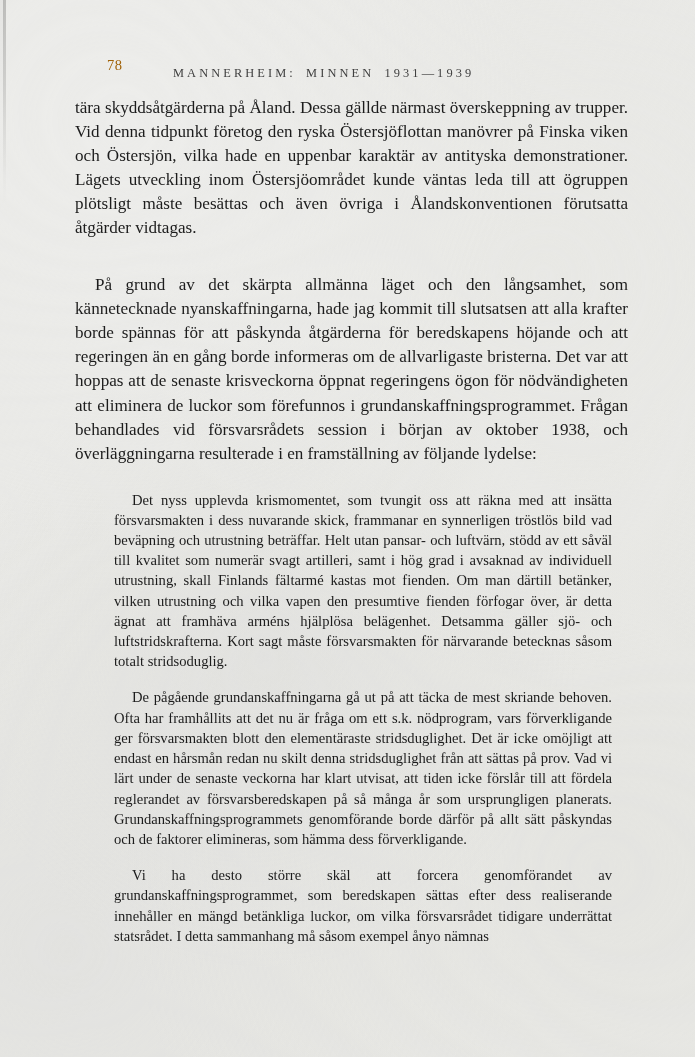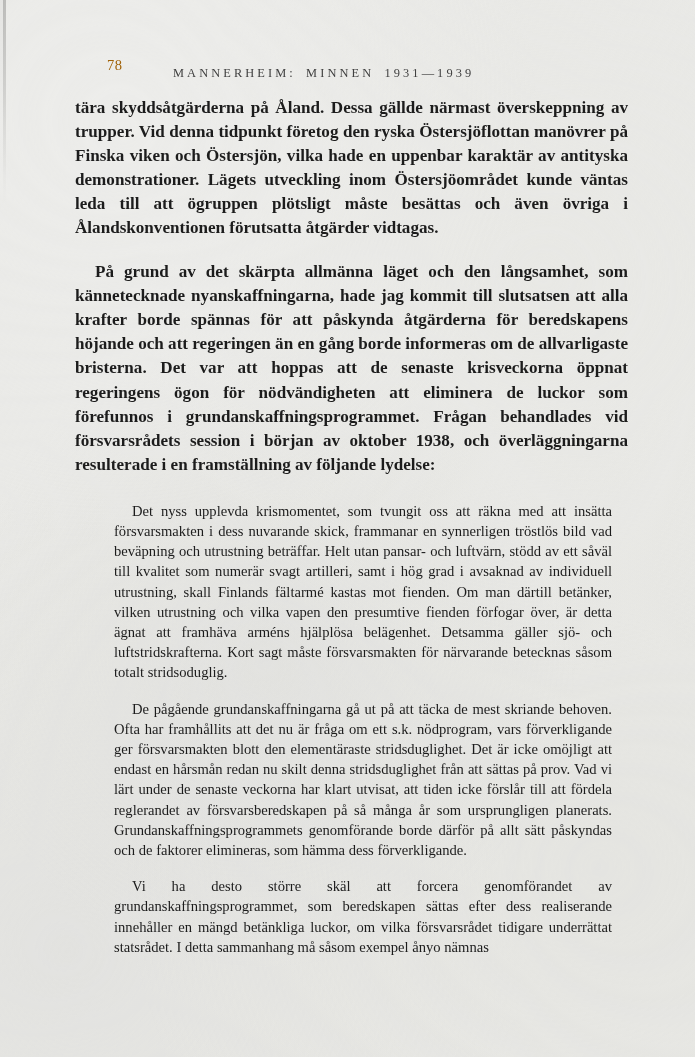--- a/index.html
+++ b/index.html
@@ -97,24 +97,23 @@
 
   
   p.body {
     margin: 0;
     font-size: 17.1px;
     line-height: 24.05px;
     text-align: justify;
     text-justify: inter-word;
     color: #1c1c1c;
     hyphens: none;
-    font-weight: bold;
   }
   p.body.first { margin-top: 9px; }
-  p.body.indent { text-indent: 20px; margin-top: 20px; }
+  p.body.indent { text-indent: 20px; margin-top: 33px; }
 
   
   .extract {
     margin-top: 24px;
     margin-left: 23px;
     width: 530px;
   }
   .extract p {
     margin: 16px;
     font-size: 14.6px;

